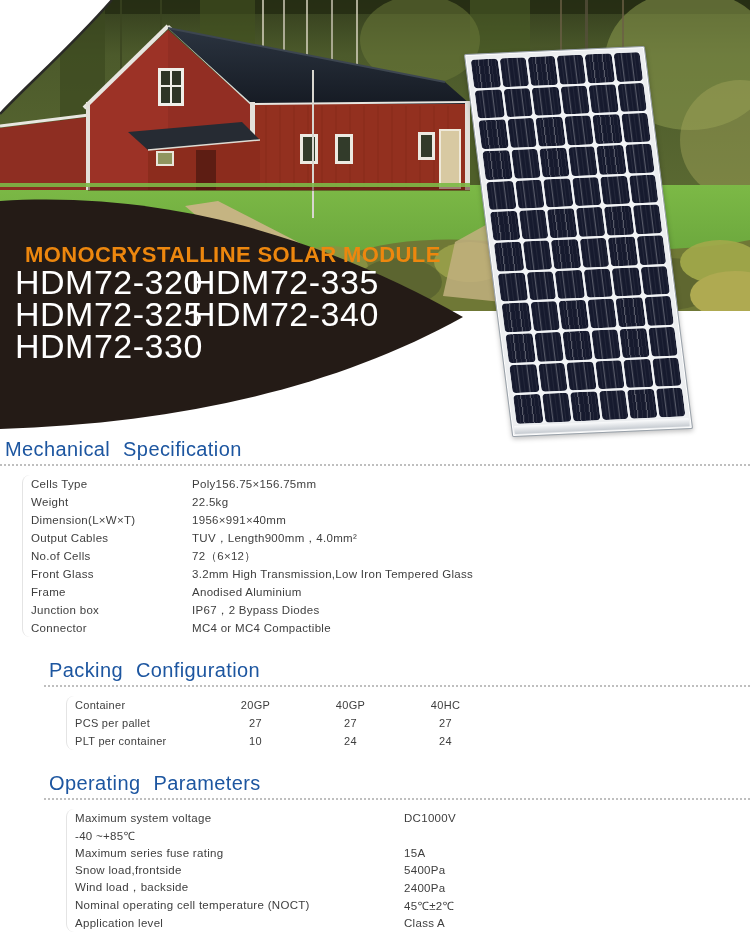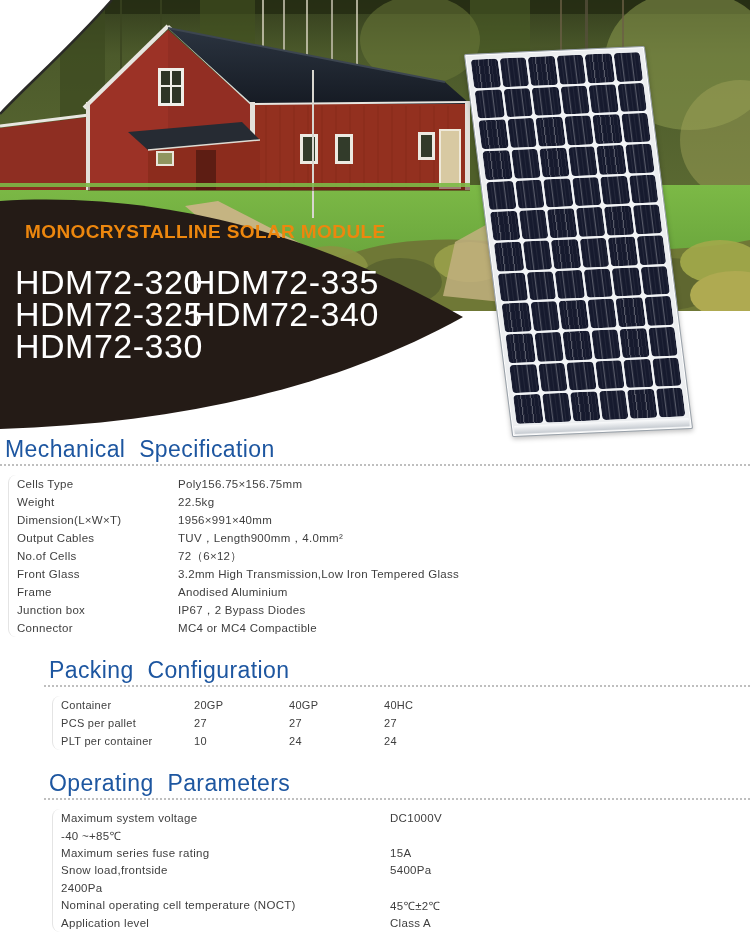--- a/index.html
+++ b/index.html
@@ -6,21 +6,21 @@
   body{font-family:"Liberation Sans", sans-serif; background:#ffffff;}
   .page{position:relative; width:750px; height:939px; background:#fff; overflow:hidden;}
 
   
   .hero{position:absolute; left:0; top:0; width:750px; height:311px;}
   .hero svg{display:block;}
 
   
   .blob-svg{position:absolute; left:0; top:185px; width:480px; height:255px;}
   .hero-text{position:absolute; left:0; top:0; width:480px; height:440px; pointer-events:none;}
-  .badge-title{position:absolute; left:25px; top:221px; font-size:19px; font-weight:700; letter-spacing:.4px; color:#ed870e;}
+  .badge-title{position:absolute; left:25px; top:242px; font-size:22px; font-weight:700; letter-spacing:.4px; color:#ed870e;}
   .models{position:absolute; left:15px; top:266px; display:grid; grid-template-columns:176px auto; grid-auto-rows:32px; color:#ffffff;}
   .model{font-size:34px; font-weight:500; letter-spacing:.5px; line-height:32px; white-space:nowrap;}
 
   
   .panel{position:absolute; left:488px; top:49px; width:181px; height:385px;
          transform:rotate(-2.6deg) skewX(4.6deg); transform-origin:50% 50%;}
   .panel-frame{position:absolute; inset:0; background:#eceef0; border:1px solid #99a1a9; border-radius:2px;
                box-shadow:0 2px 5px rgba(0,0,0,.25), inset 0 0 0 1px #fdfdfd;}
   .panel-cells{position:absolute; left:5px; right:5px; top:5px; bottom:12px; display:grid;
                grid-template-columns:repeat(6,1fr); grid-template-rows:repeat(12,1fr); gap:2px; background:#f2f4f6;}
@@ -28,31 +28,31 @@
         linear-gradient(90deg, transparent 0 7px, rgba(255,255,255,.28) 7px 8px, transparent 8px 17px, rgba(255,255,255,.28) 17px 18px, transparent 18px),
         repeating-linear-gradient(90deg, rgba(255,255,255,.06) 0 1px, transparent 1px 4px),
         #161a2e;
         border-radius:4px;}
   .panel-rail{position:absolute; left:2px; right:2px; bottom:2px; height:8px;
               background:linear-gradient(#fafbfc,#c6cbd1); border-radius:1px;}
 
   
   .specs{position:absolute; left:0; top:437px; right:0;}
   .sec + .sec{margin-top:21px;padding-left:44px;}
-  .sec h2{margin:0 0 0 5px; font-size:23px; font-weight:400; line-height:24px;
+  .sec h2{margin:0 0 0 5px; font-size:20px; font-weight:400; line-height:24px;
           color:#1d56a0; word-spacing:7px; letter-spacing:.4px;}
   .dotline{border-bottom:2px dotted #bfbfbf; height:2px; margin-top:1px;}
-  .table-wrap{margin-left:8px; margin-top:9px; border-left:1px solid #e4e4e4; border-radius:8px 0 0 8px; padding-left:8px;}
+  .table-wrap{margin-left:22px; margin-top:9px; border-left:1px solid #e4e4e4; border-radius:8px 0 0 8px; padding-left:8px;}
   .kv-row{display:flex; align-items:center; height:18px; font-size:11.5px; color:#3e3e3e; letter-spacing:.3px;}
   .kv-row .k{width:161px; flex:none;}
   .op .kv-row{height:17.5px;}
   .op .kv-row .k{width:329px;}
   .pk-row{display:grid; grid-template-columns:133px 95px 95px 95px; align-items:center; height:18px;
           font-size:11px; color:#3e3e3e; letter-spacing:.3px;}
-  .pk-row .num{text-align:left;}
+  .pk-row .num{text-align:center;}
 </style>
 </head>
 <body>
 
 <div class="page">
 
   <div class="hero">
     <svg width="750" height="311" viewBox="0 0 750 311">
       <defs>
         <linearGradient id="gTrees" x1="0" y1="0" x2="0" y2="1">
@@ -349,20 +349,21 @@
           </div>
         <div class="kv-row">
             <span class="k">Maximum series fuse rating</span>
             <span class="v">15A</span>
           </div>
         <div class="kv-row">
             <span class="k">Snow load,frontside</span>
             <span class="v">5400Pa</span>
           </div>
         <div class="kv-row">
+            <span class="k">Wind load，backside</span>
             <span class="v">2400Pa</span>
           </div>
         <div class="kv-row">
             <span class="k">Nominal operating cell temperature (NOCT)</span>
             <span class="v">45℃±2℃</span>
           </div>
         <div class="kv-row">
             <span class="k">Application level</span>
             <span class="v">Class A</span>
           </div>

